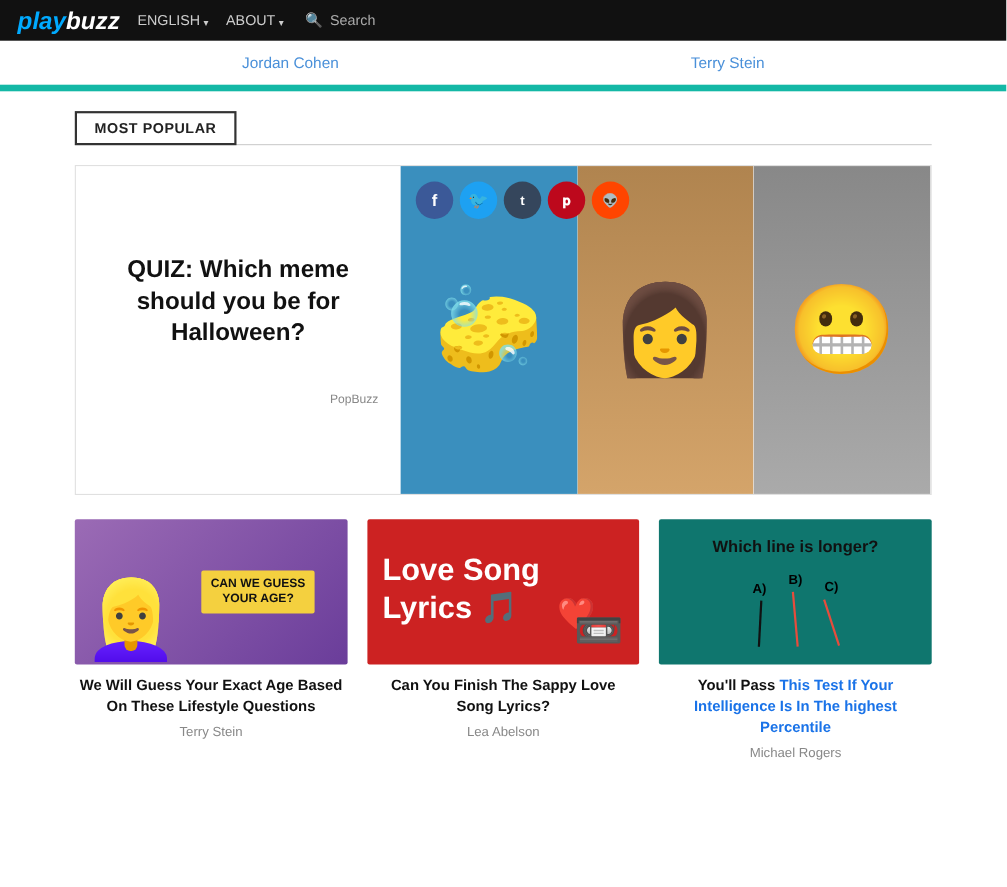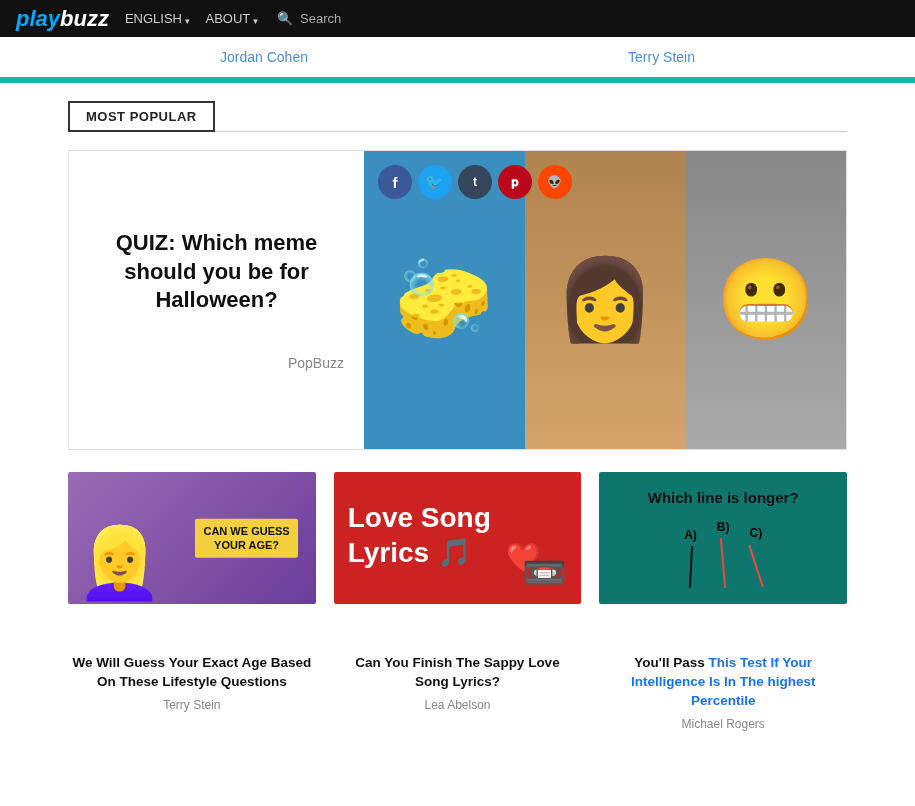--- a/index.html
+++ b/index.html
@@ -97,21 +97,21 @@
       gap: 24px;
     }
     .featured-text h2 {
       font-size: 22px;
       font-weight: 800;
       color: #111;
       line-height: 1.3;
       margin-bottom: 16px;
     }
     .featured-text .author {
-      font-size: 14px;
+      font-size: 11px;
       color: #888;
     }
     .featured-images {
       flex: 1;
       display: flex;
       position: relative;
       overflow: hidden;
     }
     .featured-images .img-panel {
       flex: 1;
@@ -179,21 +179,21 @@
       position: relative;
     }
     .card-img-age .woman-silhouette {
       font-size: 70px;
       position: absolute;
       left: 8px;
       bottom: 0;
     }
     .age-badge {
       position: absolute;
-      right: 18px;
+      right: 30px;
       top: 50%;
       transform: translateY(-50%);
       background: #f4d03f;
       color: #111;
       font-size: 11px;
       font-weight: 700;
       padding: 5px 8px;
       text-align: center;
       line-height: 1.3;
       border-radius: 2px;
@@ -255,21 +255,20 @@
     .card-body {
       padding: 10px 4px 0 4px;
       text-align: center;
     }
     .card-title {
       font-size: 13.5px;
       font-weight: 700;
       color: #111;
       line-height: 1.4;
       margin-bottom: 6px;
-      margin-top: 40px;
     }
     .card-title .highlight { color: #1a73e8; }
     .card-author {
       font-size: 12px;
       color: #888;
     }
   </style>
 </head>
 <body>
 

